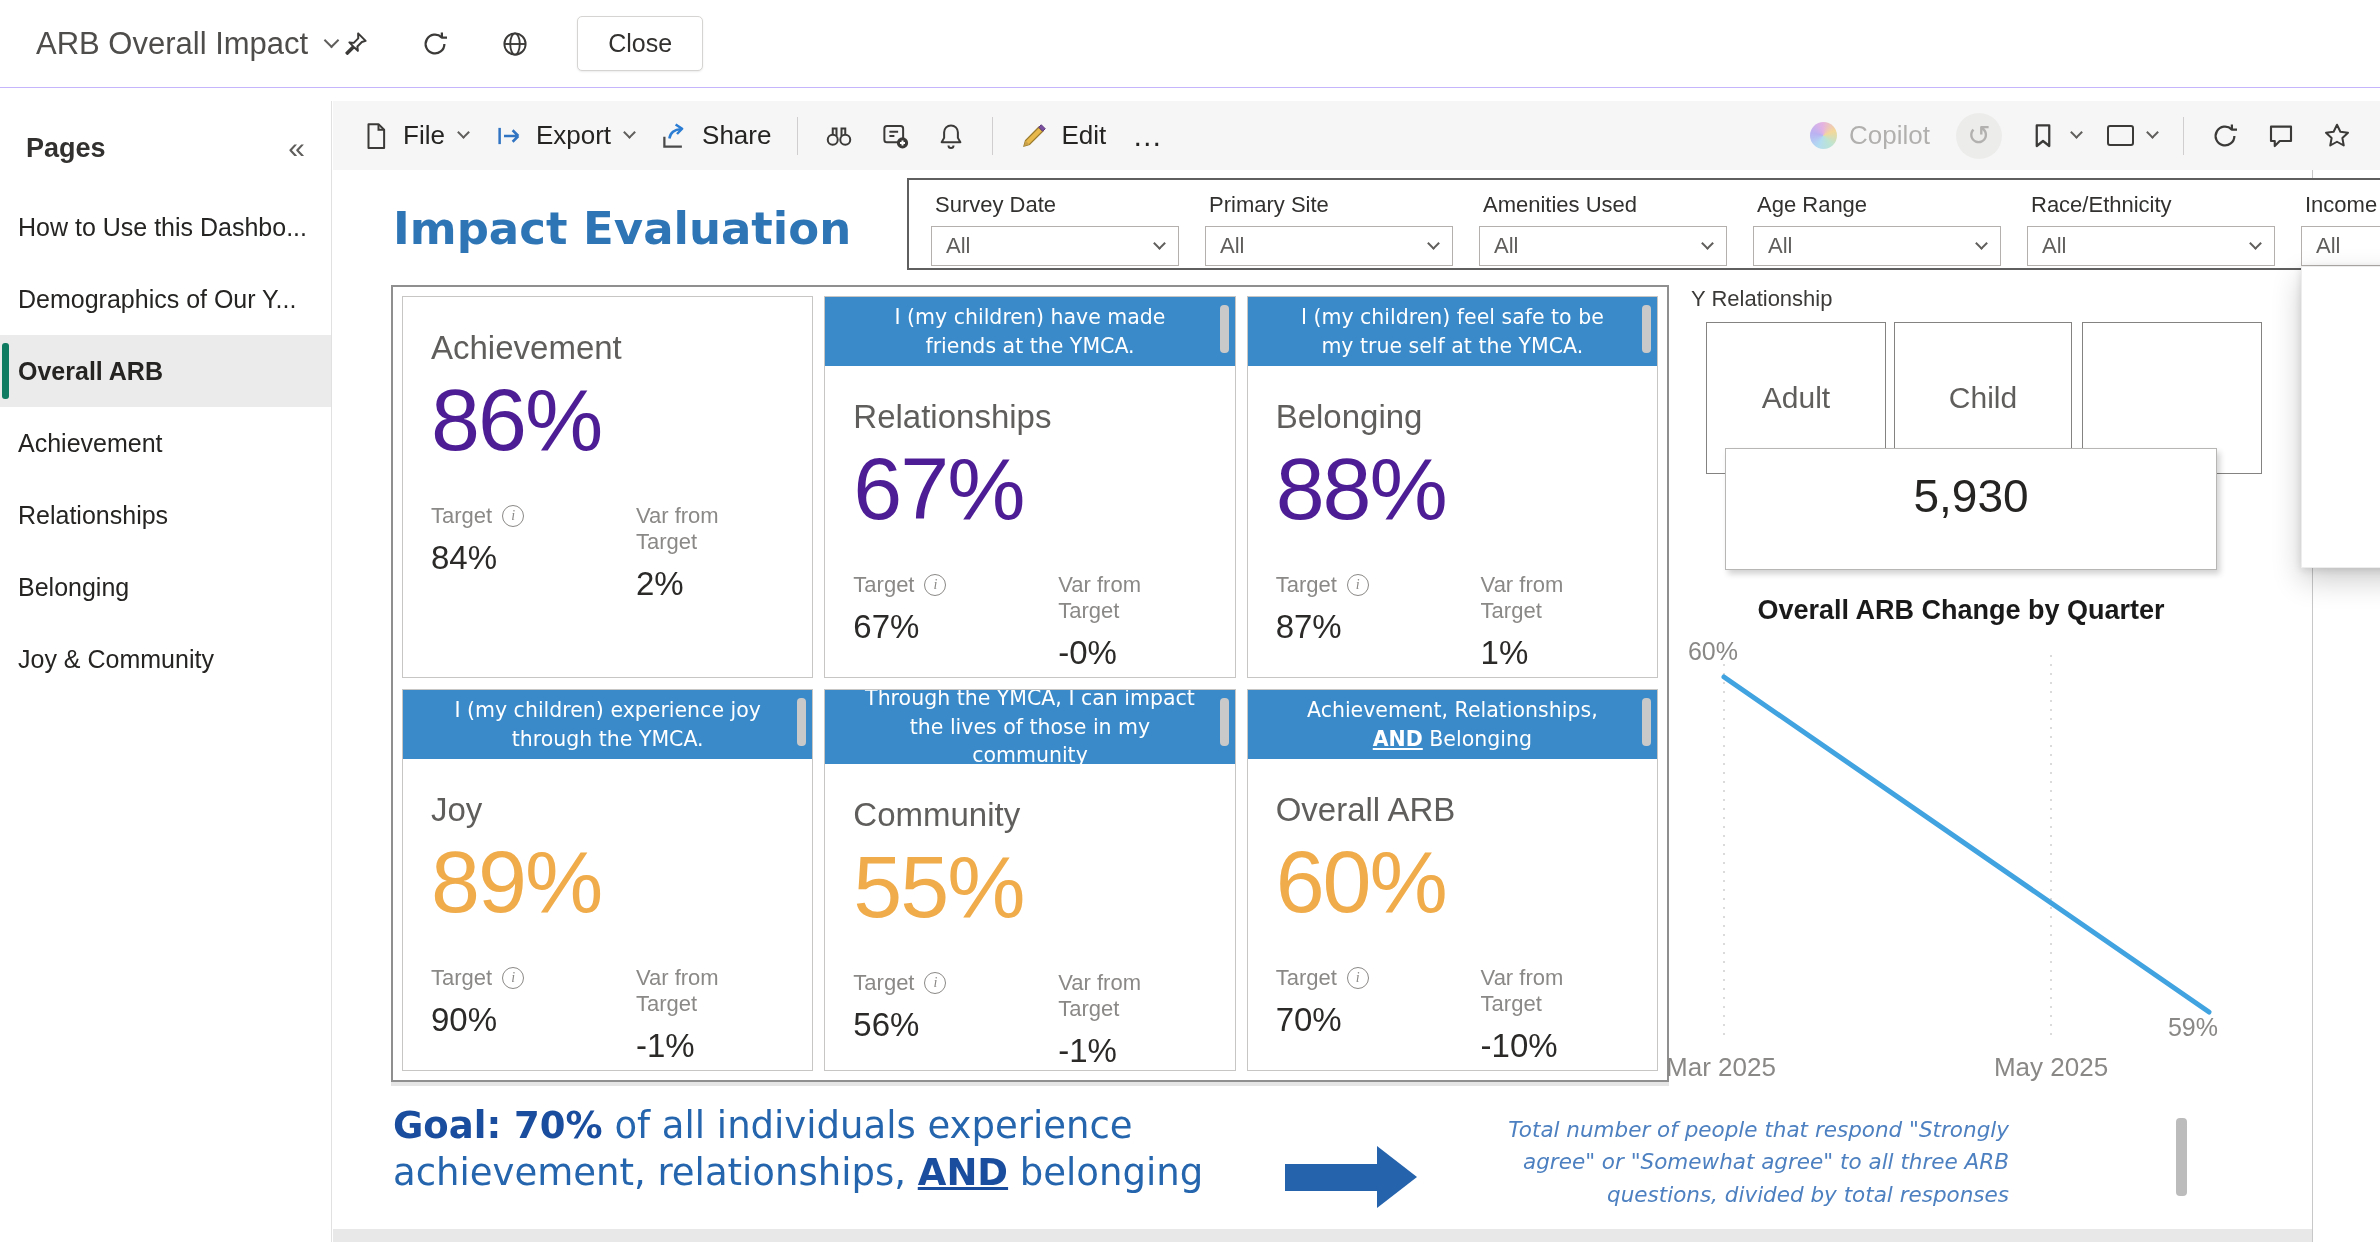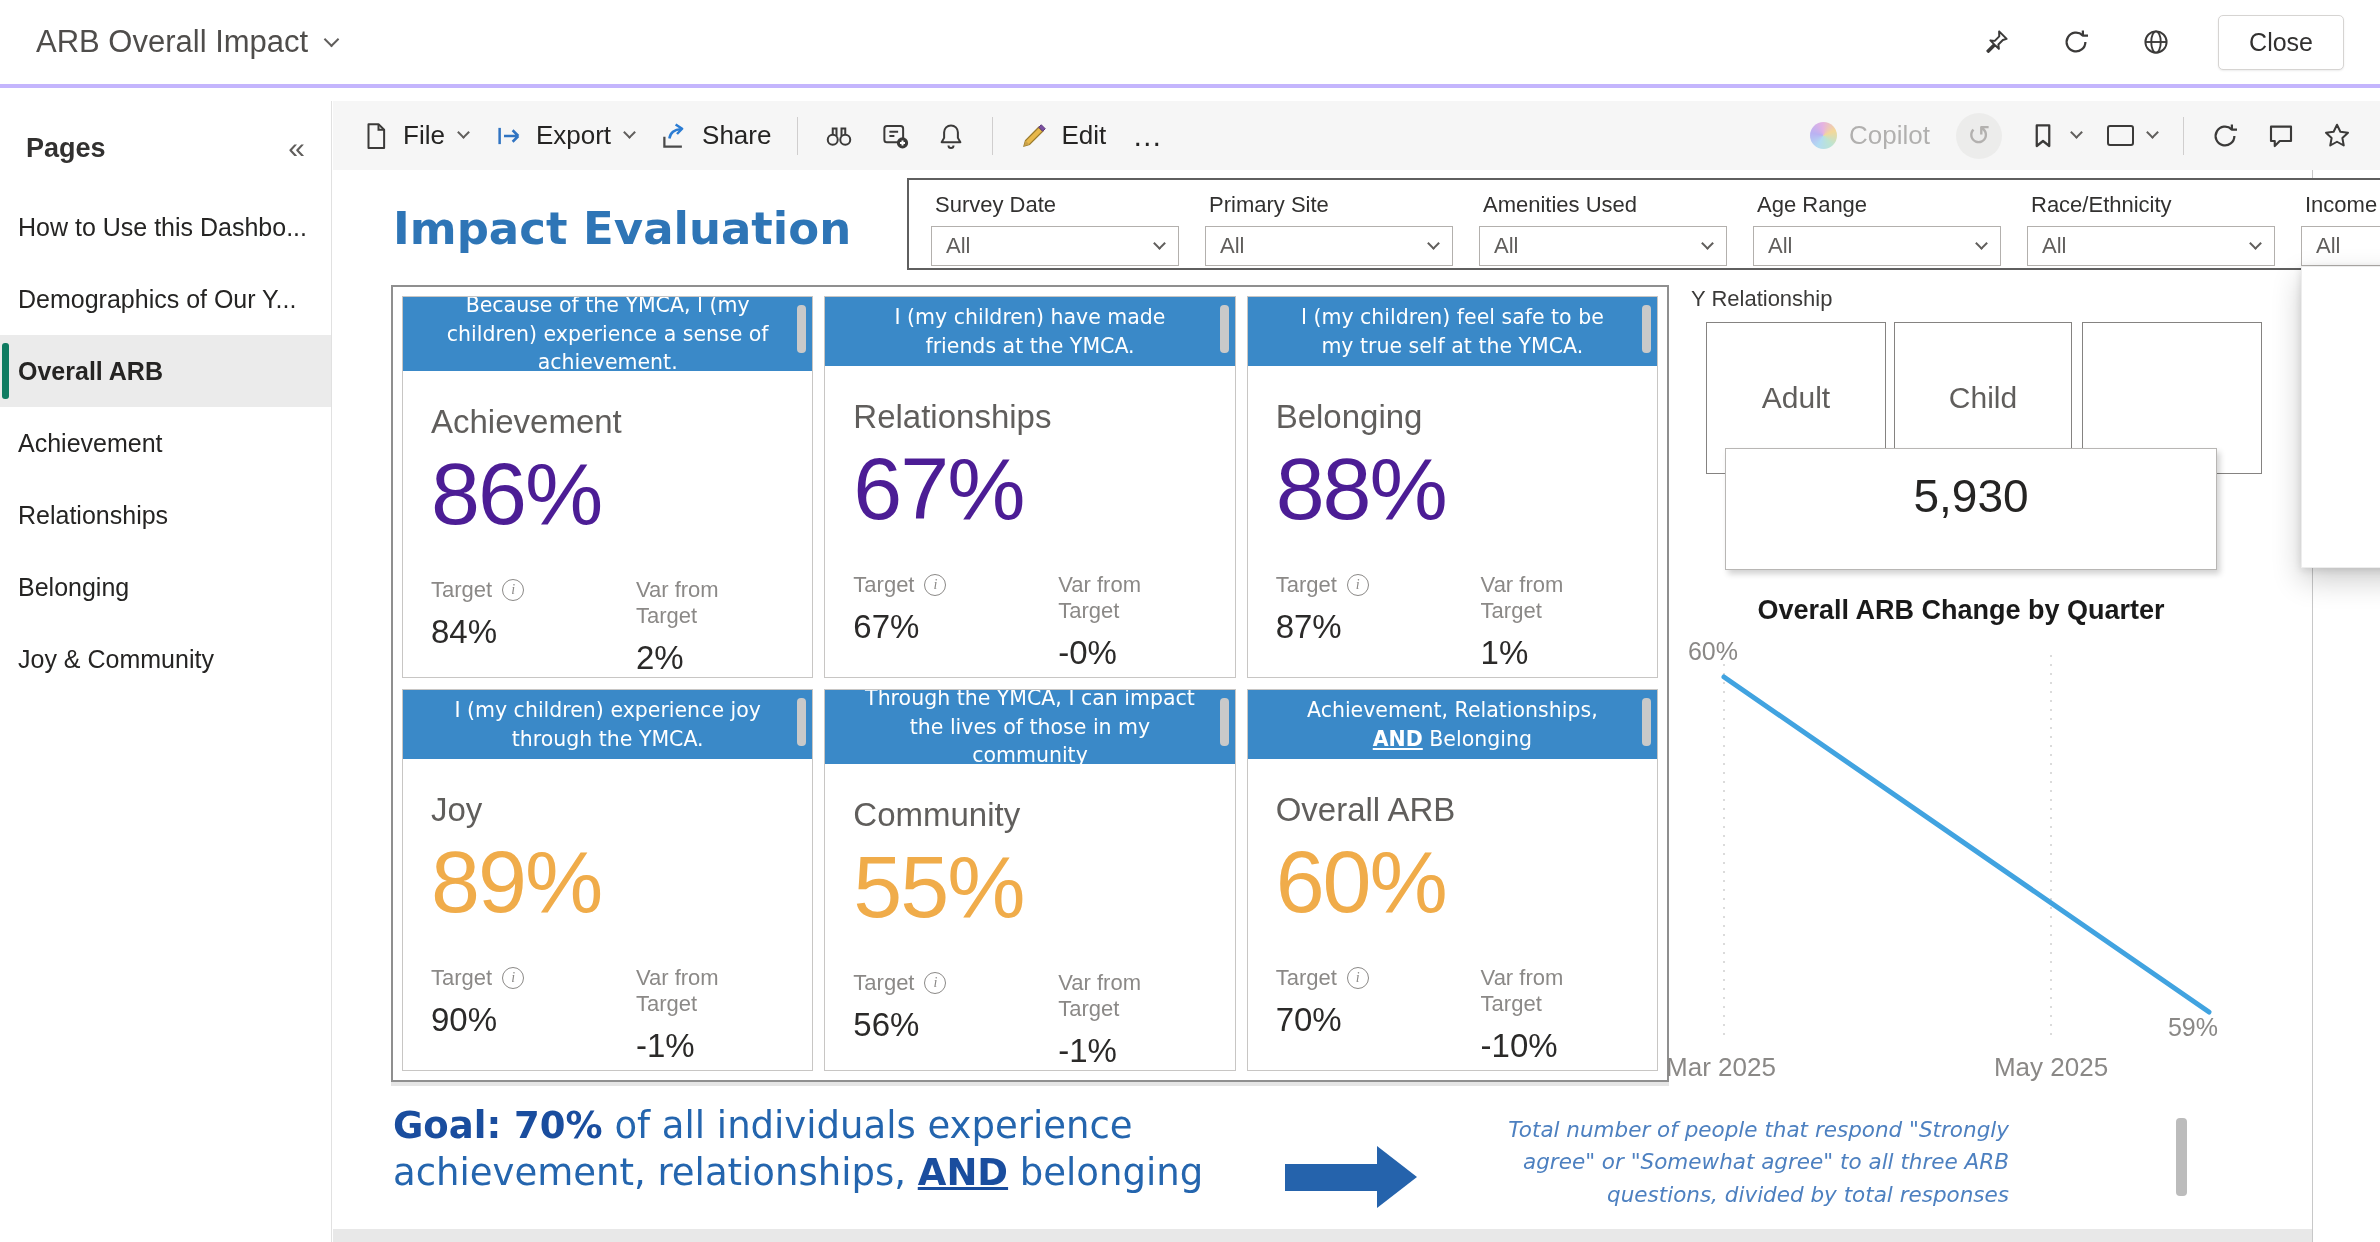--- a/index.html
+++ b/index.html
@@ -2,21 +2,21 @@
 <html><head>
 <meta charset="utf-8">
 <style>
   * { box-sizing: border-box; margin: 0; padding: 0; }
   html,body { width:2380px; height:1242px; overflow:hidden; background:#fff; }
   body { font-family:"Liberation Sans", sans-serif; color:#252423; }
   .screen { position:relative; width:2380px; height:1242px; }
 
   
   .topbar { position:absolute; left:0; top:0; width:2380px; height:88px; background:#fff;
-            border-bottom:4px solid #c4b5fd; display:flex; align-items:center; justify-content:space-between;
+            border-bottom:1px solid #c4b5fd; display:flex; align-items:center; 
             padding:0 36px; }
   .title-group { display:flex; align-items:center; gap:18px; }
   .win-title { font-size:31px; color:#4f4d4b; }
   .chev { width:11px; height:11px; border-right:2px solid #605e5c; border-bottom:2px solid #605e5c;
           transform:rotate(45deg); display:inline-block; margin-top:-6px; }
   .topbar-right { display:flex; align-items:center; gap:44px; }
   .icon-btn { display:flex; align-items:center; justify-content:center; width:36px; height:36px; }
   .close-btn { border:1px solid #d6d4d2; background:#fff; border-radius:5px; font-size:25px; color:#323130;
                padding:12px 30px; box-shadow:0 1px 2px rgba(0,0,0,.08); font-family:inherit; }
 
@@ -346,24 +346,20 @@
           <span class="filter-value">All</span>
 
         </div>
 
         <div class="dropdown-panel"></div>
       </div>
     </section>
 
     <section class="kpi-container" id="kpi-grid">
       <div class="kpi-card">
-        <div class="kpi-header">
-          <span class="kpi-question">Because of the YMCA, I (my children) experience a sense of achievement.</span>
-          <span class="kpi-scrollthumb"></span>
-        </div>
         <div class="kpi-body">
           <div class="kpi-metric">Achievement</div>
           <div class="kpi-value green">86%</div>
           <div class="kpi-targets">
             <div>
               <div class="kpi-sub-label">
                 <span class="t-label">Target</span>
                 <span class="info-circle">i</span>
               </div>
               <div class="kpi-sub-value t-value">84%</div>

